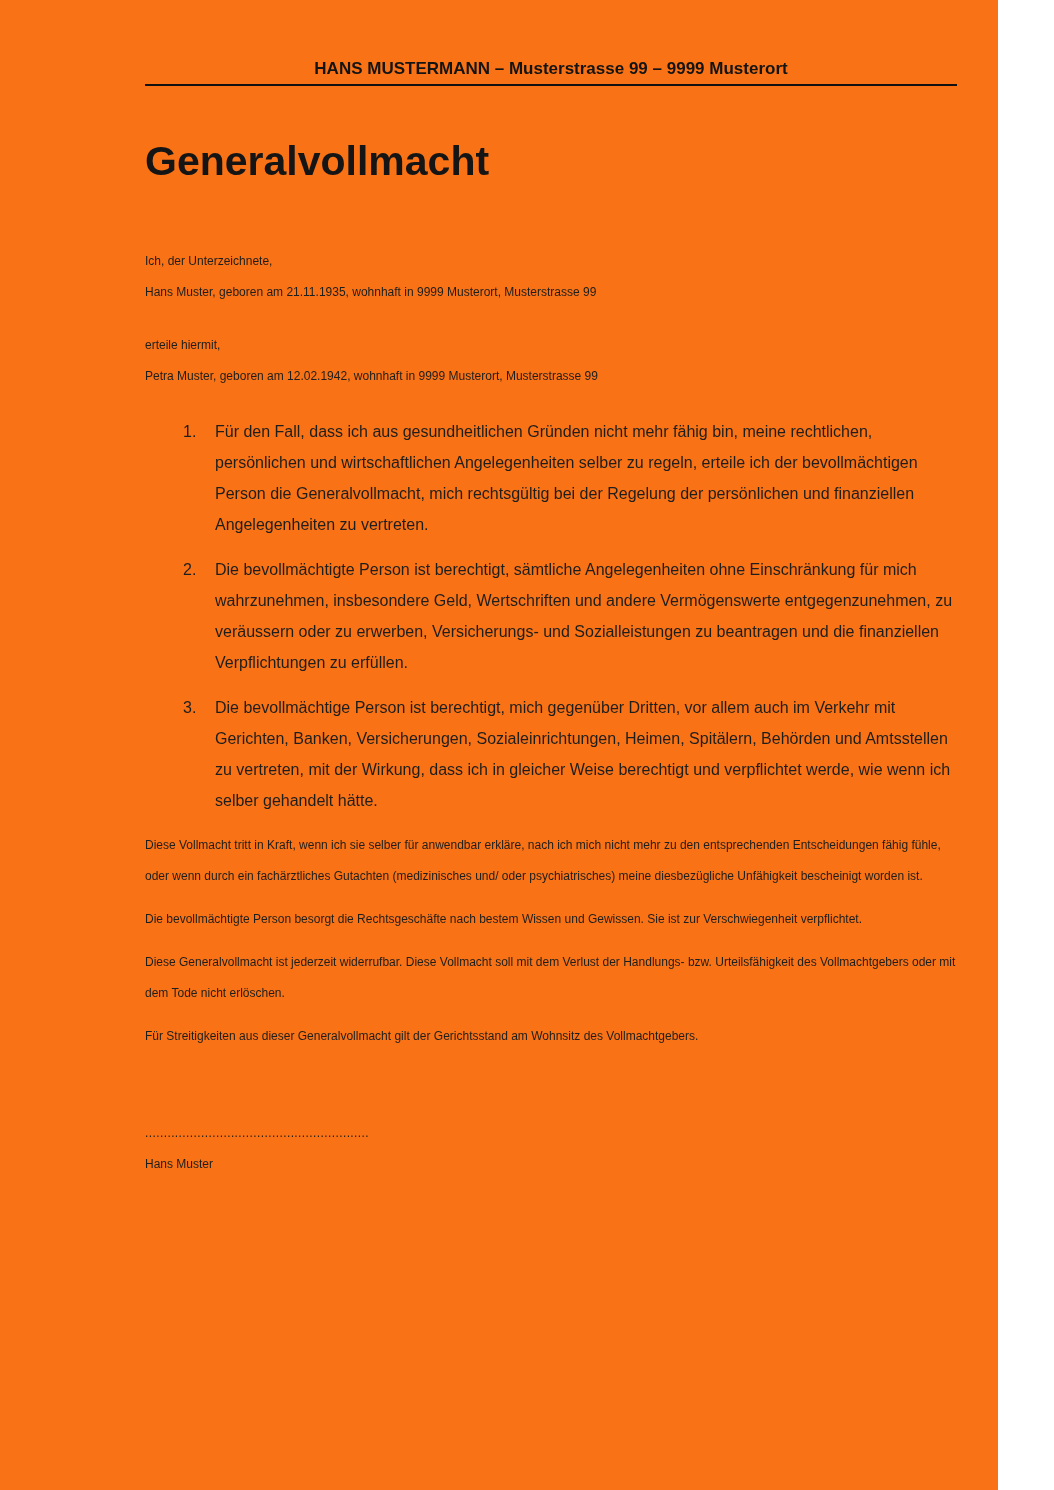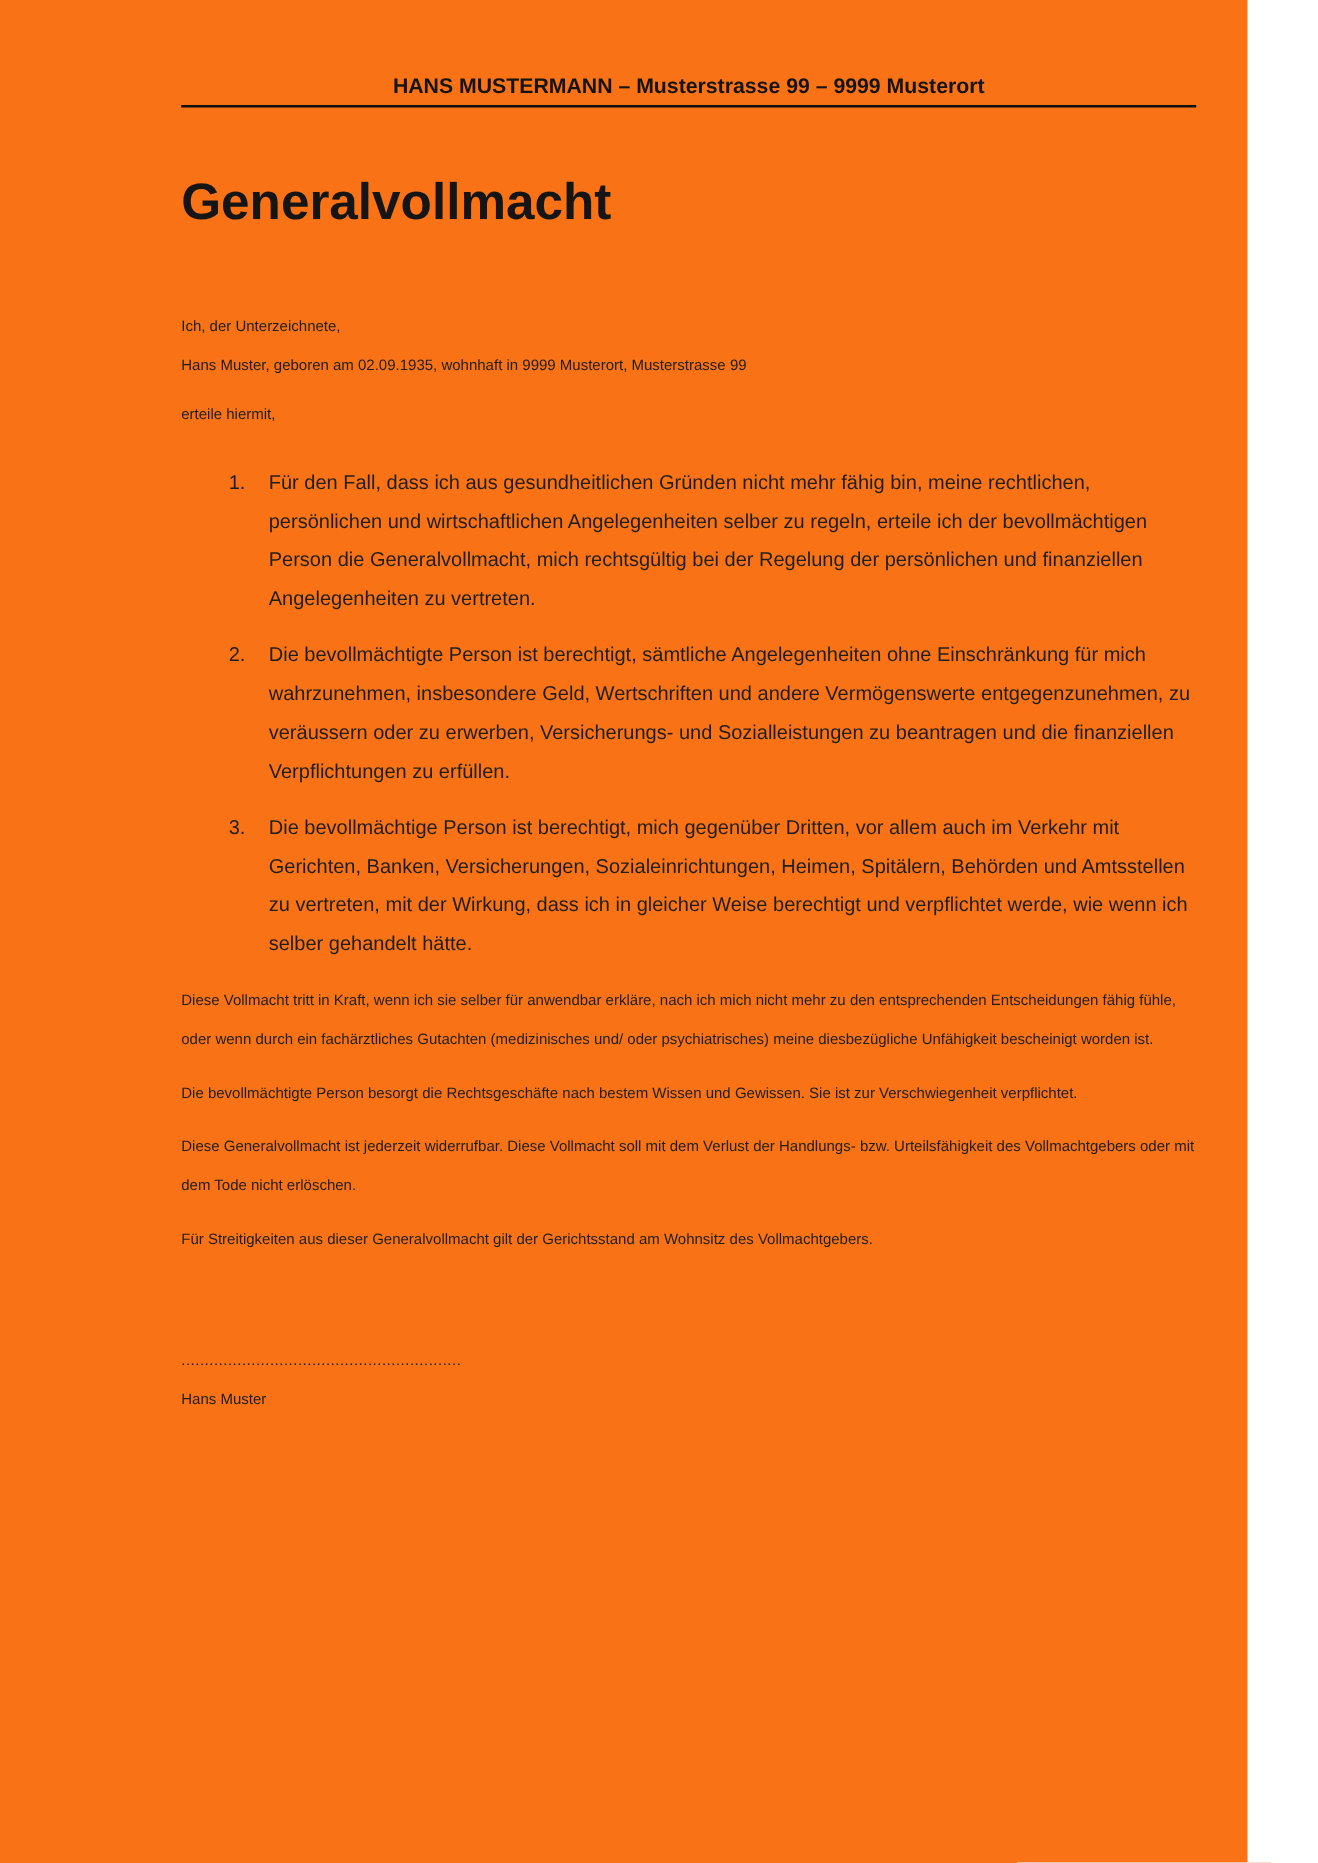--- a/index.html
+++ b/index.html
@@ -41,21 +41,21 @@
     font-weight: bold;
     color: #151515;
   }
   .para {
     margin: 0;
     font-size: 12px;
     line-height: 31px;
   }
   .para .line { display: block; }
   .p-grantor   { margin-top: 62px; }
-  .p-grant     { margin-top: 8px; }
+  .p-grant     { margin-top: 22px; }
   .p-listintro { margin-top: 17px; }
   .clauses     { margin-top: 24px; }
   .clause {
     display: flex;
     margin-bottom: 14px;
     font-size: 16px;
     line-height: 31px;
   }
   .clause-num {
     flex: none;
@@ -76,25 +76,26 @@
   <div class="content">
 
     <div class="page-header">
       <span>HANS MUSTERMANN – Musterstrasse 99 – 9999 Musterort</span>
     </div>
 
     <h1 class="doc-title">Generalvollmacht</h1>
 
     <p class="para p-grantor">
       <span class="line">Ich, der Unterzeichnete,</span>
-      <span class="line">Hans Muster, geboren am 02.09.1935, wohnhaft in 9999 Musterort, Musterstrasse 99</span>
+      <span class="line">Hans Muster, geboren am 21.11.1935, wohnhaft in 9999 Musterort, Musterstrasse 99</span>
     </p>
 
     <p class="para p-grant">
       <span class="line">erteile hiermit,</span>
+      <span class="line">Petra Muster, geboren am 12.02.1942, wohnhaft in 9999 Musterort, Musterstrasse 99</span>
     </p>
 
 
     <div class="clauses">
       <div class="clause">
         <span class="clause-num">1.</span>
         <span class="clause-text">Für den Fall, dass ich aus gesundheitlichen Gründen nicht mehr fähig bin, meine rechtlichen, persönlichen und wirtschaftlichen Angelegenheiten selber zu regeln, erteile ich der bevollmächtigen Person die Generalvollmacht, mich rechtsgültig bei der Regelung der persönlichen und finanziellen Angelegenheiten zu vertreten.</span>
       </div>
       <div class="clause">
         <span class="clause-num">2.</span>

